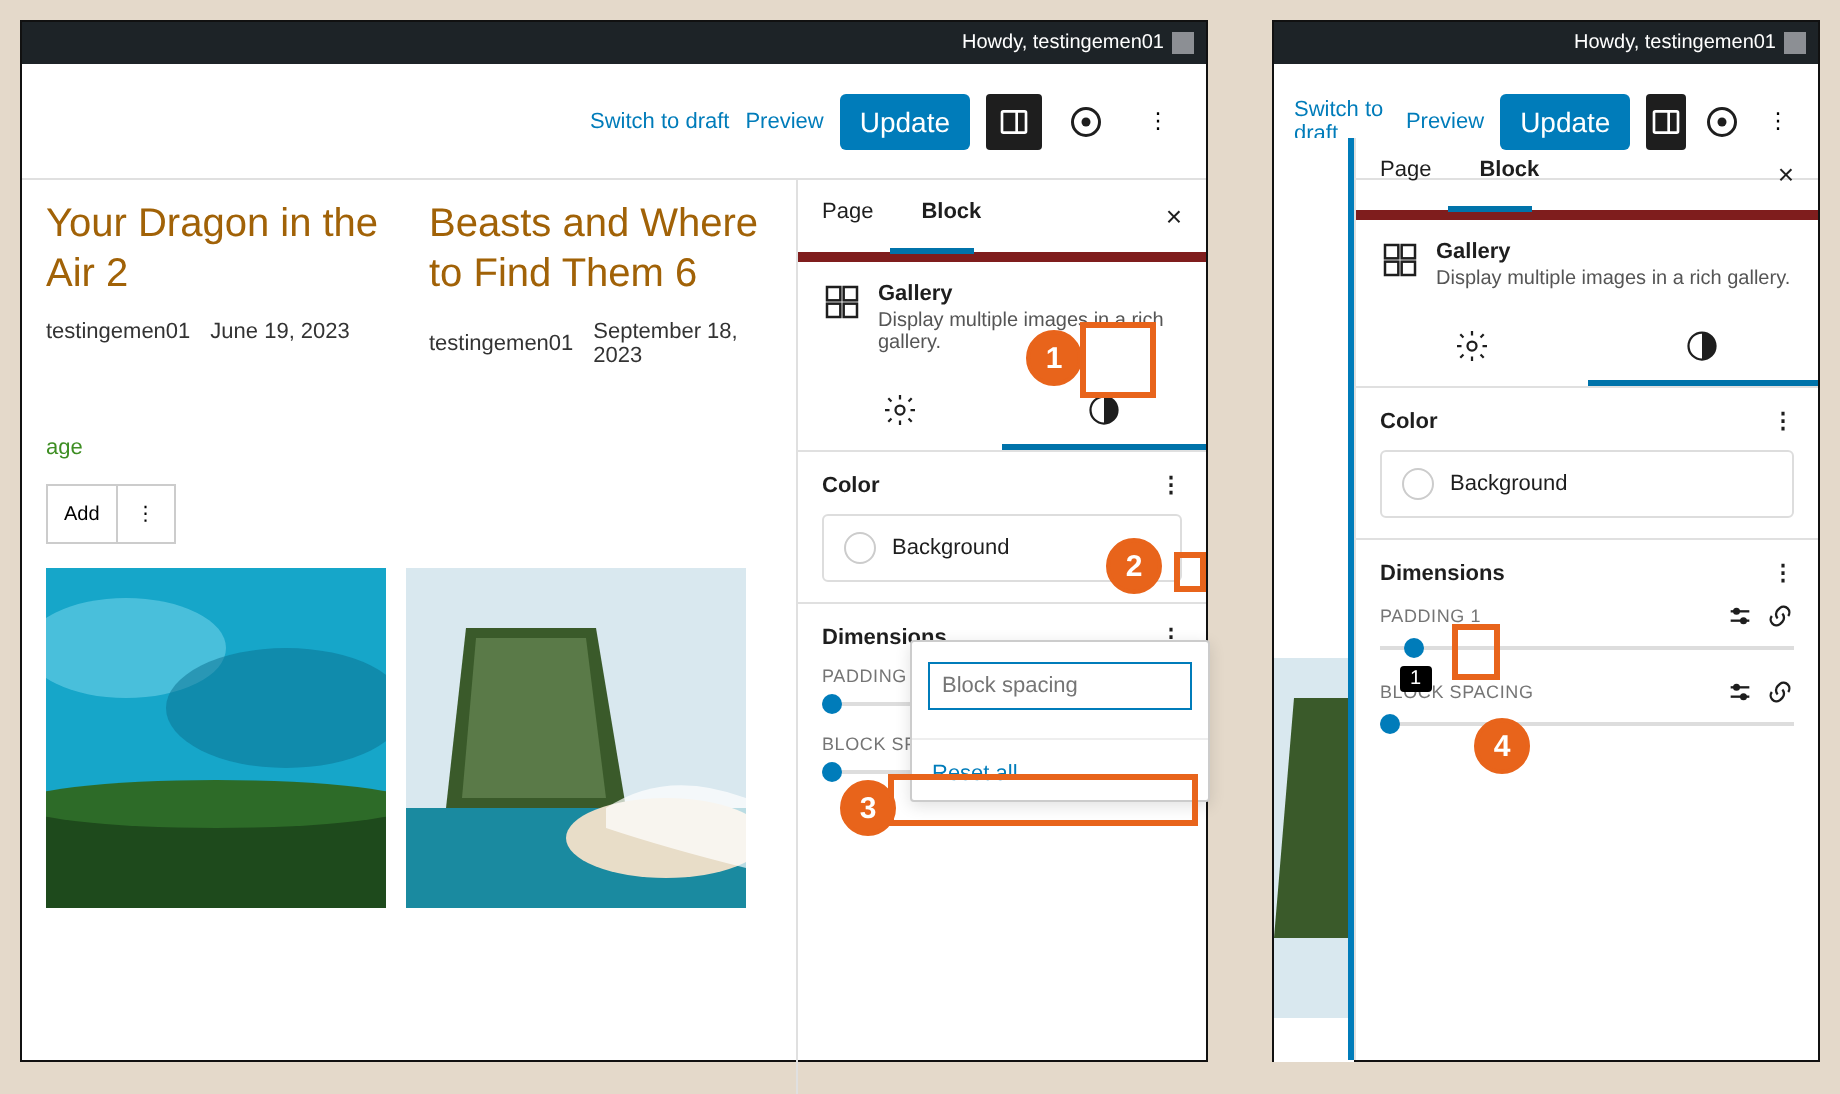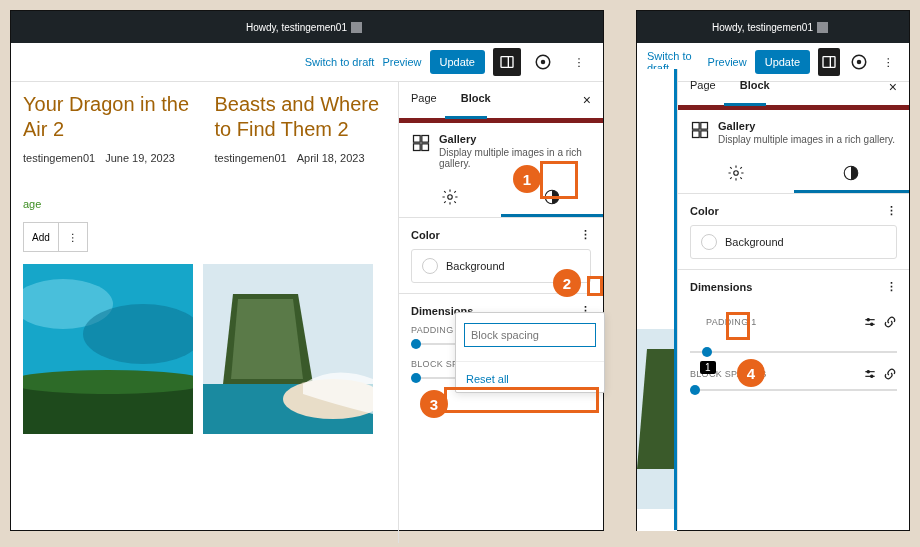--- a/index.html
+++ b/index.html
@@ -1,26 +1,26 @@
 <!DOCTYPE html>
 <html><head>
 <meta charset="utf-8">
 <style>
   * { box-sizing: border-box; margin: 0; padding: 0; font-family: -apple-system, BlinkMacSystemFont, "Segoe UI", sans-serif; }
   body { background: #e4d9ca; width: 920px; height: 547px; overflow: hidden; position: relative; }
   .panel { position: absolute; background: #fff; border: 1px solid #111; }
   .panel-left { left: 10px; top: 10px; width: 594px; height: 521px; }
   .panel-right { left: 636px; top: 10px; width: 274px; height: 521px; }
 
-  .topbar { height: 32px; background: #1d2327; color: #fff; font-size: 10px; display: flex; justify-content: center; align-items: center; padding-right: 6px; gap: 4px; }
+  .topbar { height: 21px; background: #1d2327; color: #fff; font-size: 10px; display: flex; justify-content: flex-end; align-items: center; padding-right: 6px; gap: 4px; }
   .avatar { width: 11px; height: 11px; background: #8c8f94; display: inline-block; }
 
-  .toolbar { height: 39px; border-bottom: 1px solid #e0e0e0; display: flex; justify-content: flex-end; align-items: center; gap: 8px; padding: 0 10px; font-size: 11px; }
+  .toolbar { height: 58px; border-bottom: 1px solid #e0e0e0; display: flex; justify-content: flex-end; align-items: center; gap: 8px; padding: 0 10px; font-size: 11px; }
   .link { color: #007cba; cursor: pointer; }
-  .btn-primary { background: #007cba; color: #fff; padding: 6px 10px; border-radius: 3px; font-size: 11px; border: none; }
+  .btn-primary { background: #007cba; color: #fff; padding: 6px 10px; border-radius: 3px; font-size: 14px; border: none; }
   .icon-btn { width: 28px; height: 28px; display: flex; align-items: center; justify-content: center; border-radius: 2px; border: 1px solid transparent; }
   .icon-btn.dark { background: #1e1e1e; color: #fff; }
 
   .content-area { display: flex; height: calc(100% - 58px); }
   .editor { flex: 1; padding: 10px 12px; overflow: hidden; position: relative; }
   .sidebar { width: 205px; border-left: 1px solid #e0e0e0; font-size: 11px; color: #1e1e1e; display: flex; flex-direction: column; }
 
   .tabs { display: flex; border-bottom: 5px solid #7f1d1d; position: relative; }
   .tab { padding: 10px 12px; font-size: 11px; color: #1e1e1e; cursor: pointer; }
   .tab.active { font-weight: 600; }
@@ -108,24 +108,24 @@
     <div class="editor">
       <div class="posts">
         <div style="flex:1">
           <div class="post-title">Your Dragon in the Air 2</div>
           <div class="meta">
             <span>testingemen01</span>
             <span>June 19, 2023</span>
           </div>
         </div>
         <div style="flex:1">
-          <div class="post-title">Beasts and Where to Find Them 2</div>
+          <div class="post-title">Beasts and Where to Find Them 6</div>
           <div class="meta">
             <span>testingemen01</span>
-            <span>April 18, 2023</span>
+            <span>September 18, 2023</span>
           </div>
         </div>
       </div>
 
       <div style="margin-top:30px;">
         <span class="linkish">age</span>
       </div>
 
       <div class="toolbar-float">
         <div class="cell first">Add</div>
@@ -325,21 +325,21 @@
       </div>
     </div>
 
     <div class="section" style="border-bottom:none;">
       <div class="section-title">
         <span>Dimensions</span>
         <span>⋮</span>
       </div>
 
       <div style="display:flex; justify-content:space-between; align-items:center;">
-        <div class="dim-label" style="margin:16px">PADDING 1</div>
+        <div class="dim-label" style="margin:0">PADDING 1</div>
         <div class="dim-controls">
           <span class="mini-icon">
             <svg width="14" height="14" viewBox="0 0 24 24" fill="none" stroke="#1e1e1e" stroke-width="2">
                 <line x1="4" y1="8" x2="20" y2="8"></line>
                 <line x1="4" y1="16" x2="20" y2="16"></line>
                 <circle cx="9" cy="8" r="2" fill="#1e1e1e"></circle>
                 <circle cx="15" cy="16" r="2" fill="#1e1e1e"></circle>
               </svg>
           </span>
           <span class="mini-icon">

